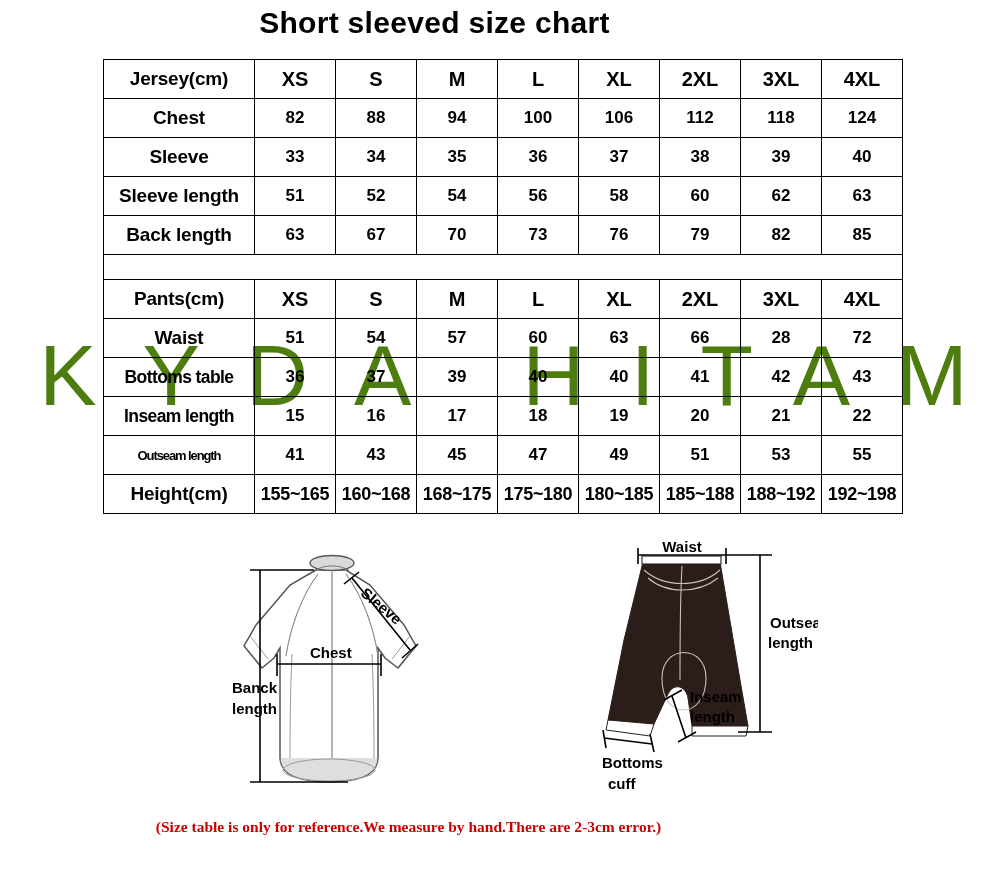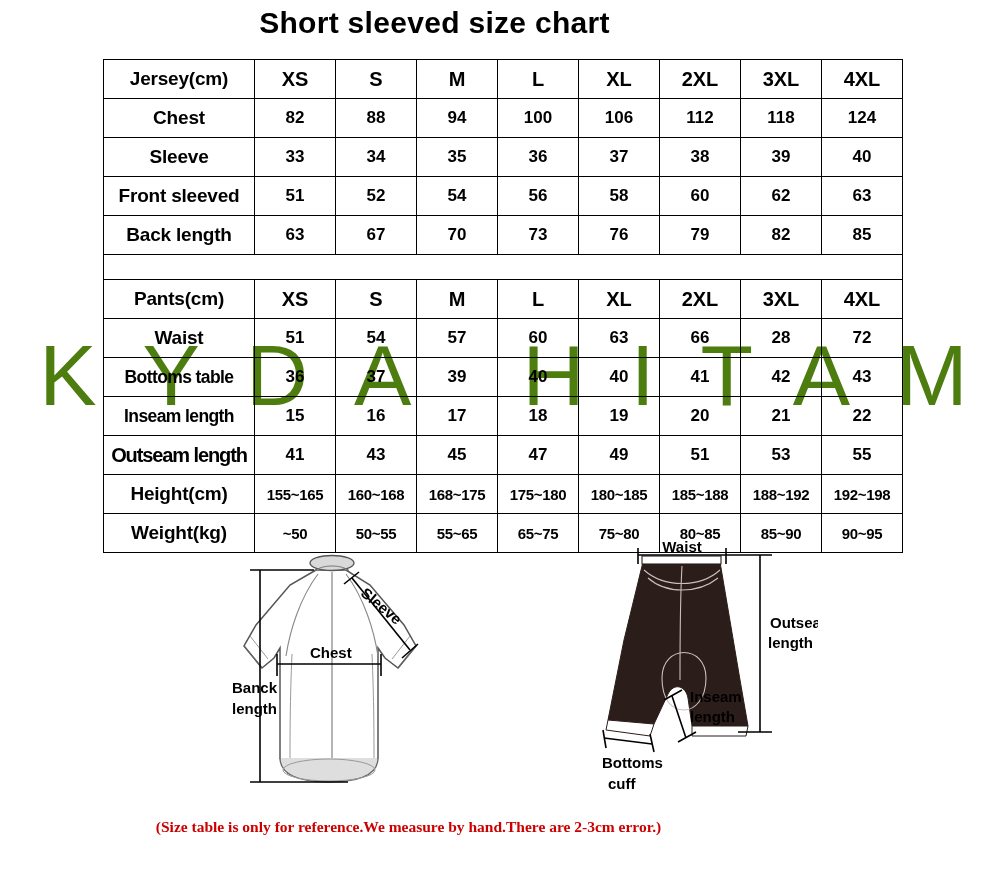--- a/index.html
+++ b/index.html
@@ -85,33 +85,33 @@
     font-weight: bold;
     height: 36px;
     margin-top: 39px;
   }
   td.cell {
     font-size: 17px;
     font-weight: bold;
     height: 36px;
   }
   td.cell.range {
-    font-size: 15px;
+    font-size: 18px;
     letter-spacing: -0.3px;
   }
   tr.spacer td {
     height: 22px;
     border-left: 1px solid #000;
     border-right: 1px solid #000;
     border-top: 1px solid #000;
     border-bottom: 1px solid #000;
   }
   
   td.rowhead.tight { font-size: 17.5px; letter-spacing: -0.6px; }
-  td.rowhead.tighter { font-size: 20px; letter-spacing: -1.1px; }
+  td.rowhead.tighter { font-size: 13px; letter-spacing: -1.1px; }
 
   
   #diagrams {
     position: absolute;
     left: 0;
     top: 530px;
     width: 1007px;
     height: 290px;
     z-index: 2;
   }
@@ -175,21 +175,21 @@
         <td class="cell">34</td>
         <td class="cell">35</td>
         <td class="cell">36</td>
         <td class="cell">37</td>
         <td class="cell">38</td>
         <td class="cell">39</td>
         <td class="cell">40</td>
       </tr>
 
       <tr>
-        <td class="rowhead">Front sleeved</td>
+        <td class="rowhead">Sleeve length</td>
         <td class="cell">51</td>
         <td class="cell">52</td>
         <td class="cell">54</td>
         <td class="cell">56</td>
         <td class="cell">58</td>
         <td class="cell">60</td>
         <td class="cell">62</td>
         <td class="cell">63</td>
       </tr>
 
@@ -274,31 +274,20 @@
         <td class="cell range">155~165</td>
         <td class="cell range">160~168</td>
         <td class="cell range">168~175</td>
         <td class="cell range">175~180</td>
         <td class="cell range">180~185</td>
         <td class="cell range">185~188</td>
         <td class="cell range">188~192</td>
         <td class="cell range">192~198</td>
       </tr>
 
-      <tr>
-        <td class="rowhead">Weight(kg)</td>
-        <td class="cell range">~50</td>
-        <td class="cell range">50~55</td>
-        <td class="cell range">55~65</td>
-        <td class="cell range">65~75</td>
-        <td class="cell range">75~80</td>
-        <td class="cell range">80~85</td>
-        <td class="cell range">85~90</td>
-        <td class="cell range">90~95</td>
-      </tr>
 
     </tbody>
   </table>
 </div>
 
 <div id="diagrams">
 
   <svg id="jersey-diagram" class="diagram-svg" width="240" height="290" viewBox="0 0 240 290">
     <g fill="none" stroke="#4a4a4a" stroke-width="1.4">
 

